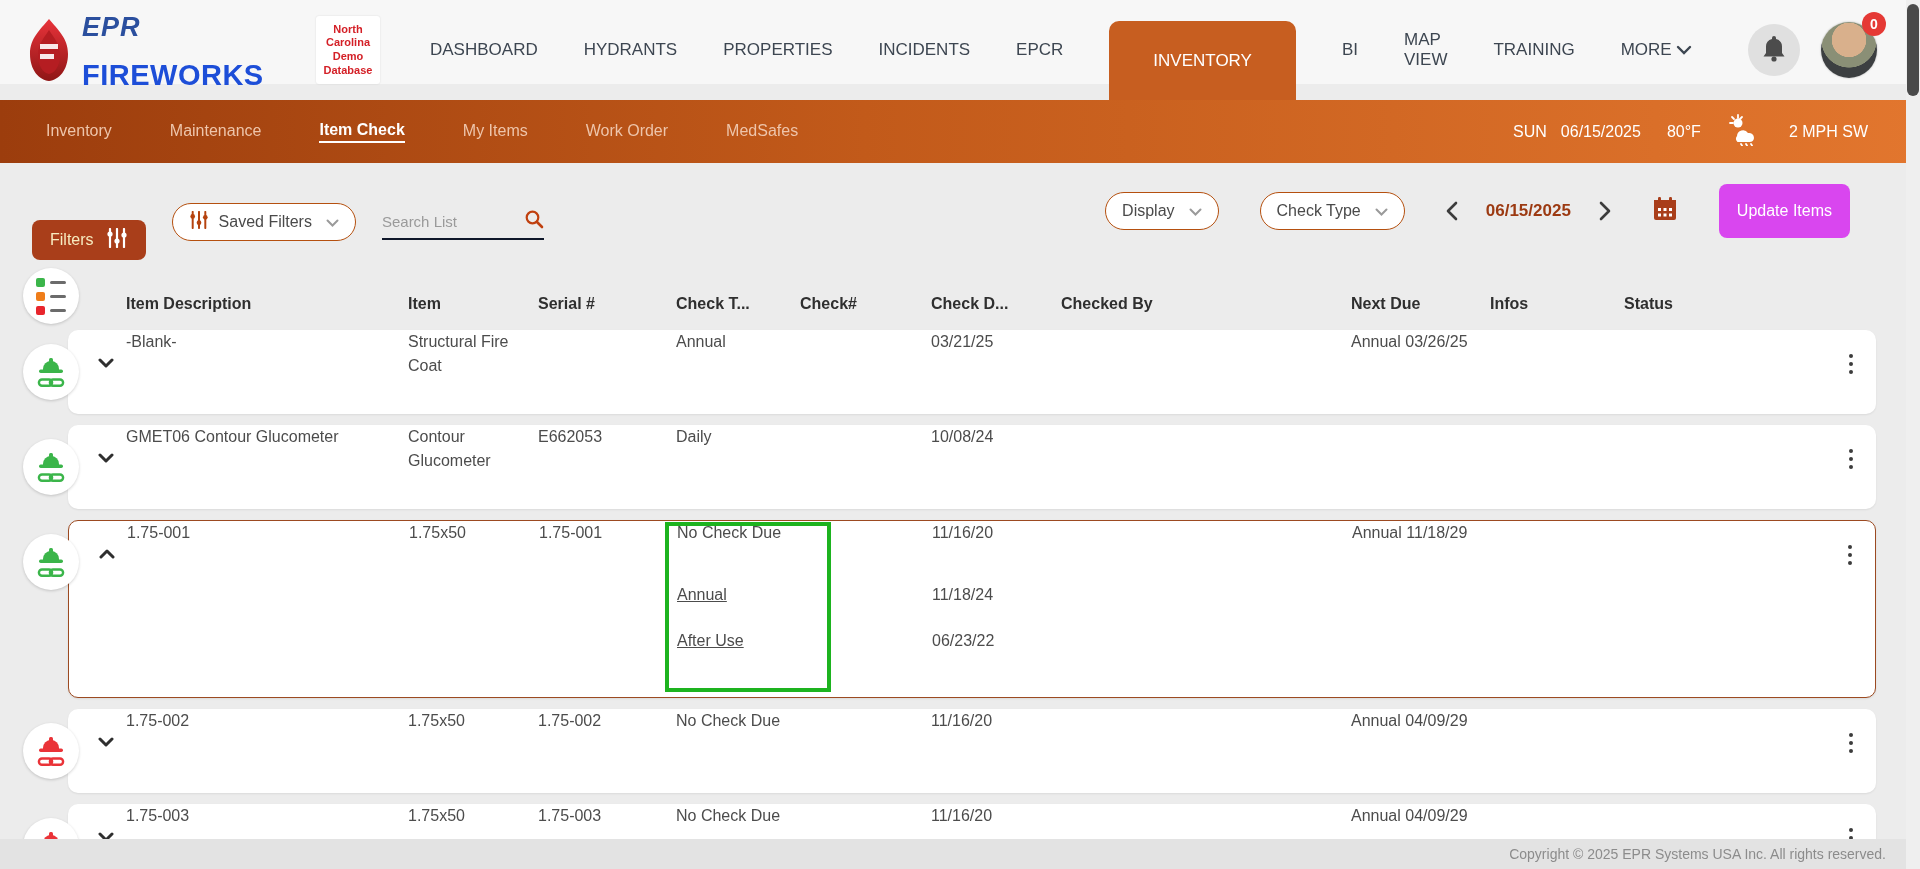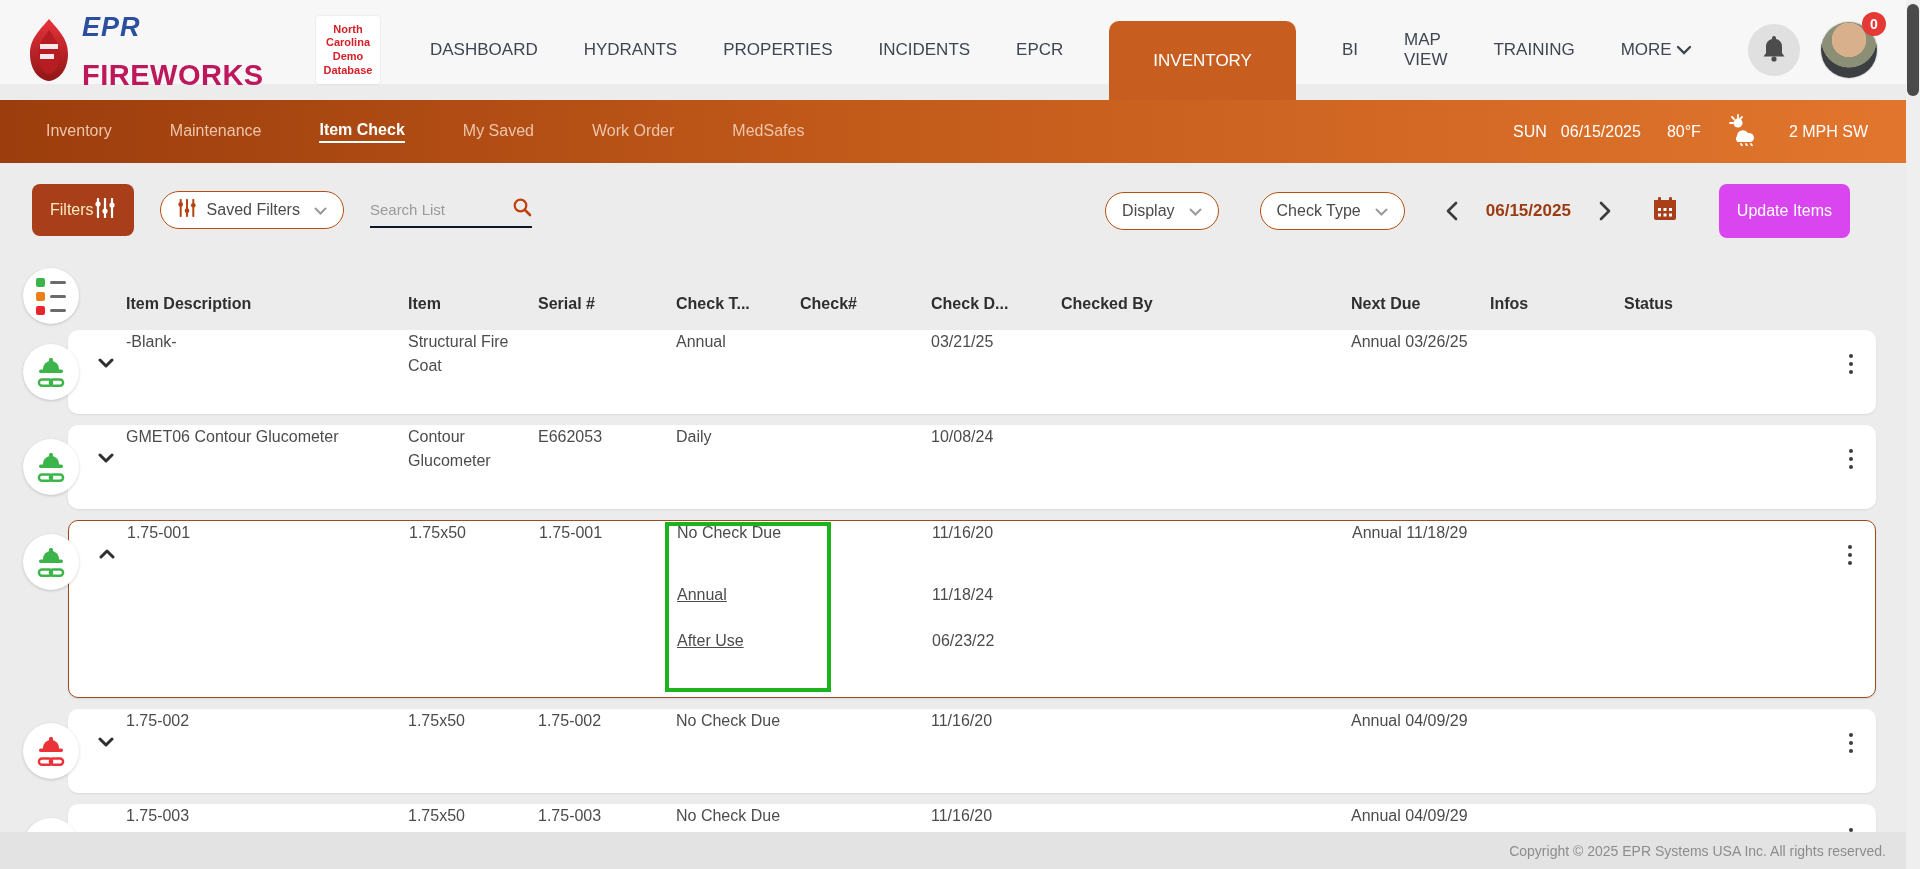--- a/index.html
+++ b/index.html
@@ -5,21 +5,21 @@
   * { margin:0; padding:0; box-sizing:border-box; }
   html,body { width:1920px; height:869px; overflow:hidden;
     font-family:"Liberation Sans", sans-serif; background:#ececec; }
 
   
   .header { position:absolute; top:0; left:0; width:1920px; height:84px;
     background:#f7f7f7; z-index:5; }
   .brand { position:absolute; left:26px; top:14px; display:flex; align-items:center; gap:10px; }
   .brand-text { display:flex; flex-direction:column; line-height:1; }
   .brand-epr { color:#2b4f9e; font-style:italic; font-weight:bold; font-size:27px; letter-spacing:1px; }
-  .brand-fireworks { color:#be185d; font-weight:bold; font-size:29px; letter-spacing:0.5px; margin-top:20px; }
+  .brand-fireworks { color:#1d4ed8; font-weight:bold; font-size:29px; letter-spacing:0.5px; margin-top:20px; }
   .nc-badge { position:absolute; left:316px; top:16px; width:64px; height:68px;
     background:#ffffff; border-radius:3px; display:flex; flex-direction:column;
     align-items:center; justify-content:center; color:#d42027; font-weight:bold;
     font-size:11px; line-height:1.25; text-align:center; box-shadow:0 0 2px rgba(0,0,0,0.12); }
   .top-nav { position:absolute; left:430px; top:0; height:100px; display:flex;
     align-items:center; gap:46px; color:#3d4651; font-size:17px; }
   .top-nav-item { cursor:pointer; white-space:nowrap; }
   .tab-inventory { background:#c75e20; color:#ffffff; height:79px; margin-top:21px;
     display:flex; align-items:center; padding:0 44px; border-radius:10px 10px 0 0; align-self:flex-start; }
   .map-view { line-height:1.15; }
@@ -42,21 +42,21 @@
   .subnav-item { cursor:pointer; padding-bottom:2px; }
   .subnav-item.active { color:#ffffff; font-weight:bold; border-bottom:2px solid #ffffff; }
   .subnav-right { position:absolute; right:52px; display:flex; align-items:center; gap:26px;
     color:#ffffff; font-size:16px; font-weight:normal; }
   .daydate { display:flex; gap:14px; }
 
   
   .toolbar { position:absolute; top:184px; left:0; width:1920px; height:44px; z-index:3; }
   .tb-left { position:absolute; left:32px; display:flex; align-items:center; gap:26px; }
   .btn-brick { background:#a93e1a; color:#f7ecc0; border:none; border-radius:8px;
-    height:52px; padding:0 18px; font-size:16px; display:flex; align-items:center; cursor:pointer; }
+    height:40px; padding:0 18px; font-size:16px; display:flex; align-items:center; gap:12px; cursor:pointer;margin-top:36px; }
   .pill { background:#ffffff; border:1px solid #b5500f; border-radius:19px; height:38px;
     display:flex; align-items:center; gap:10px; padding:0 16px; color:#4a4a4a; font-size:16px; cursor:pointer; }
   .pill .chev { margin-left:4px; }
   .search-wrap { display:flex; align-items:center; border-bottom:2px solid #0f172a;
     width:162px; height:36px; justify-content:space-between; }
   .search-input { border:none; outline:none; background:transparent; font-size:15px;
     color:#4a4a4a; width:128px; font-family:"Liberation Sans",sans-serif; }
   .search-input::placeholder { color:#9a9a9a; }
   .tb-right { position:absolute; right:70px; display:flex; align-items:center; gap:41px; }
   .date-nav { display:flex; align-items:center; gap:28px; }
@@ -93,21 +93,21 @@
   .check-entry.link { text-decoration:underline; cursor:pointer; }
   .card.expanded .check-entry:nth-child(2) { margin-top:36px; }
   .card.expanded .check-entry:nth-child(3) { margin-top:20px; }
   .kebab-cell { padding-top:24px; display:flex; justify-content:center; cursor:pointer; }
   .kebab { display:flex; flex-direction:column; gap:4px; }
   .kebab i { width:4px; height:4px; border-radius:50%; background:#3c3c3c; }
   .green-annotation { position:absolute; left:596px; top:1px; bottom:5px; width:166px;
     border:4px solid #1db31f; pointer-events:none; z-index:3; }
 
   
-  .footer { position:absolute; bottom:0; left:0; width:1920px; height:37px; background:#e3e3e3;
+  .footer { position:absolute; bottom:0; left:0; width:1920px; height:30px; background:#e3e3e3;
     display:flex; align-items:center; justify-content:flex-end; padding-right:34px;
     color:#8c8c8c; font-size:14px; z-index:6; }
   .vscroll { position:absolute; right:0; top:0; width:14px; height:869px; background:#efefef; z-index:7; }
   .vthumb { position:absolute; right:1px; top:4px; width:12px; height:92px; background:#4a4a4a; border-radius:7px; }
 </style>
 </head>
 <body>
 
 <div class="header">
   <div class="brand">
@@ -170,21 +170,21 @@
   </div>
   <div class="avatar"></div>
   <div class="badge-zero">0</div>
 </div>
 
 <div class="subnav">
   <div class="subnav-items">
     <span class="subnav-item">Inventory</span>
     <span class="subnav-item">Maintenance</span>
     <span class="subnav-item active">Item Check</span>
-    <span class="subnav-item">My Saved</span>
+    <span class="subnav-item">My Items</span>
     <span class="subnav-item">Work Order</span>
     <span class="subnav-item">MedSafes</span>
   </div>
   <div class="subnav-right">
     <span class="daydate">
       <span>SUN</span>
       <span>06/15/2025</span>
     </span>
     <span>80°F</span>
     <span>

